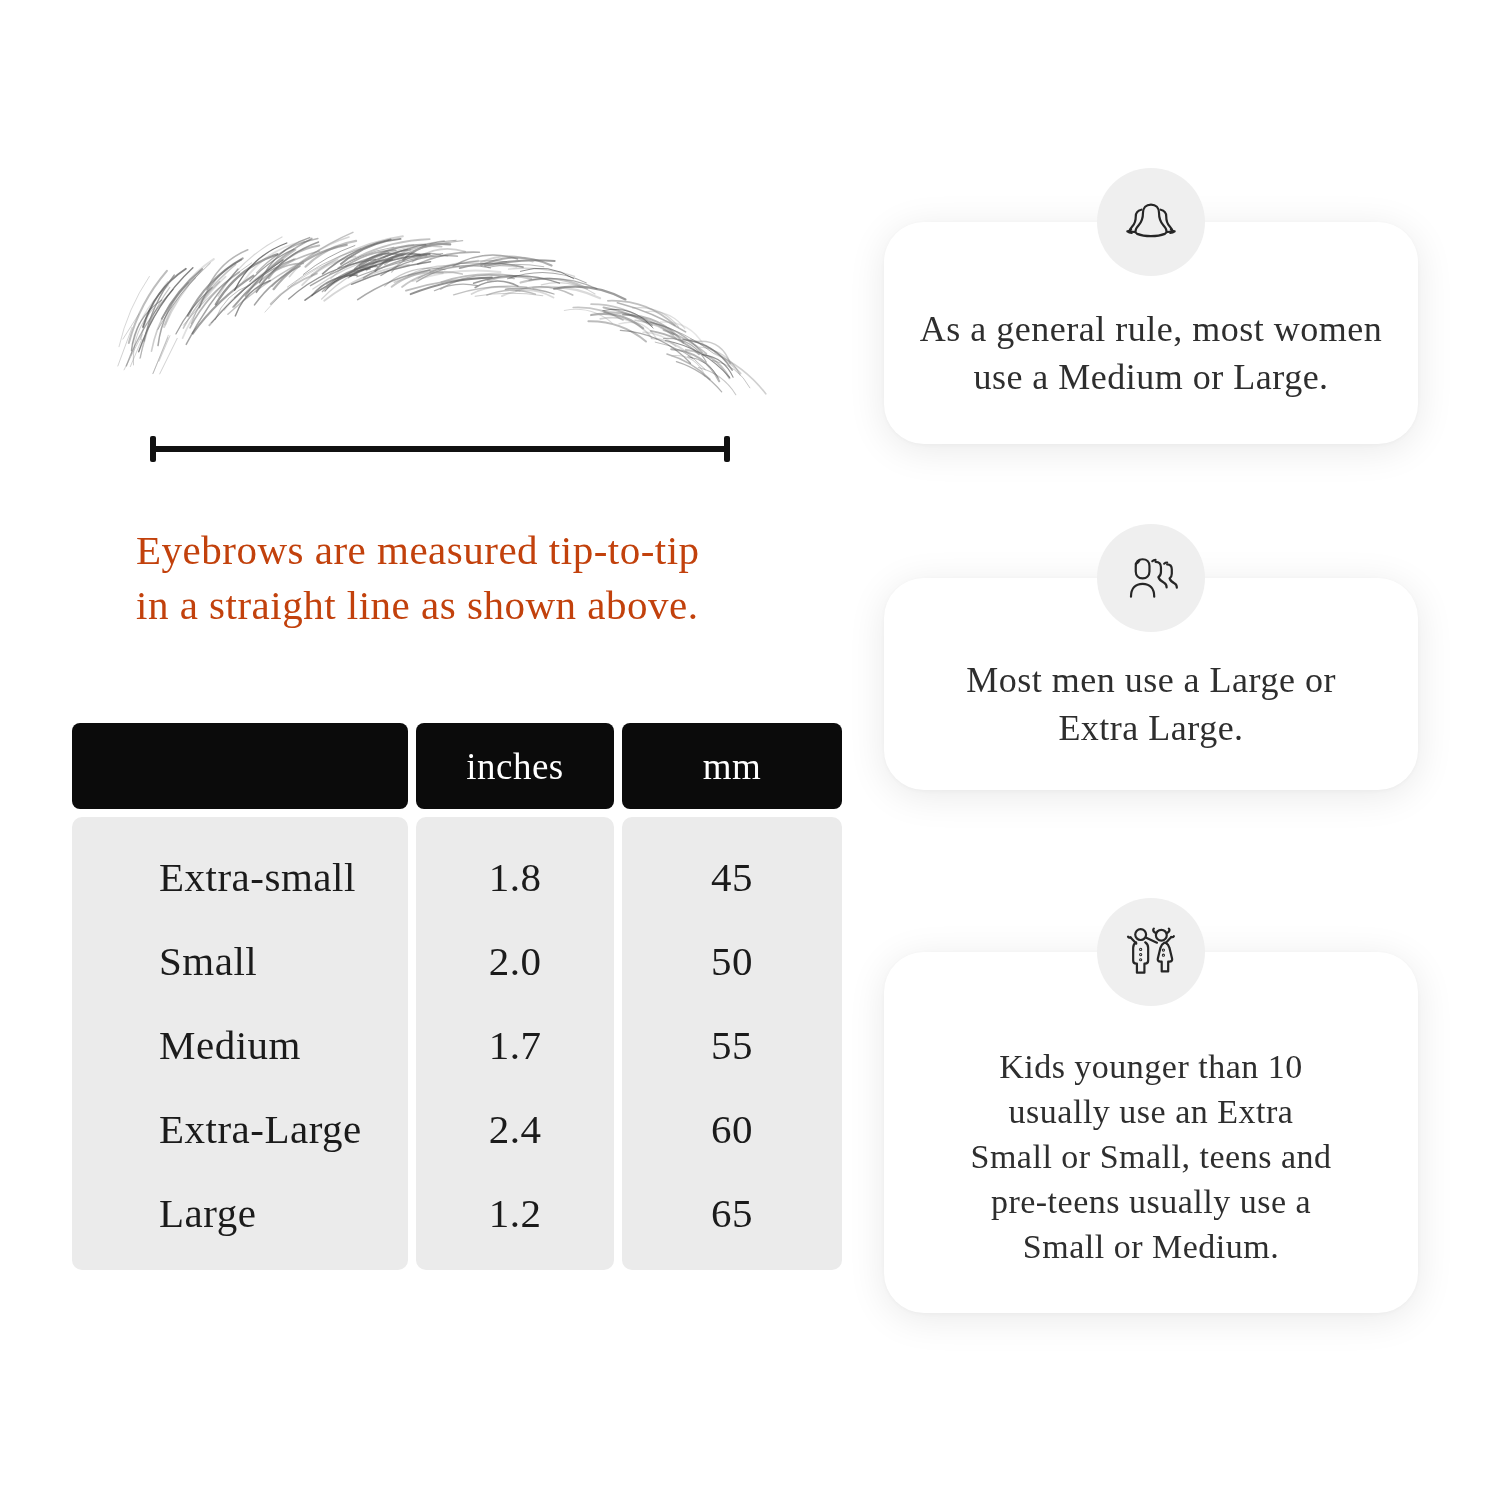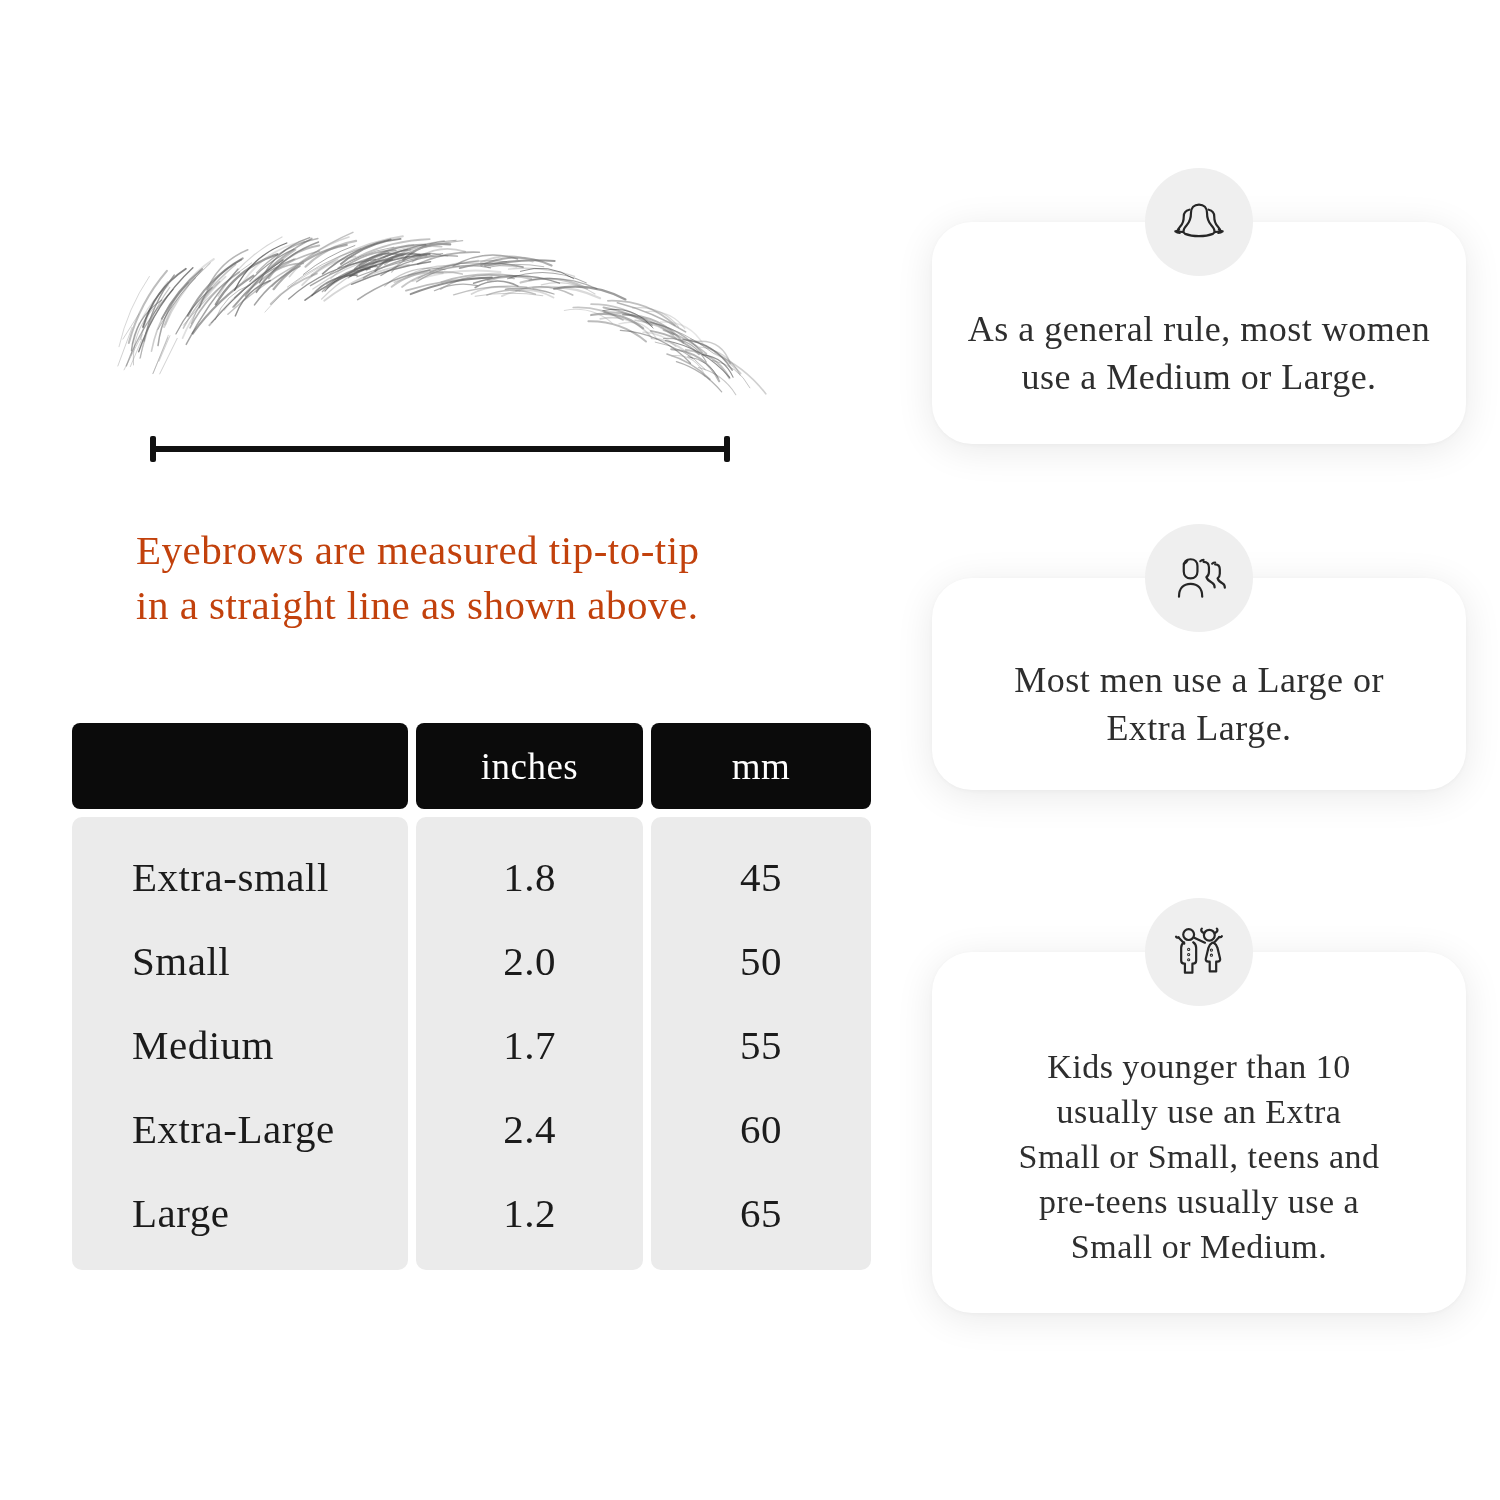--- a/index.html
+++ b/index.html
@@ -23,41 +23,41 @@
 
   .caption{
     position:absolute;left:136px;top:523px;width:640px;
     font-size:41px;line-height:55px;color:#c2410c;letter-spacing:.5px;
   }
 
   
   .size-table{position:absolute;left:72px;top:723px;display:flex;gap:8px;}
   .size-table .col{display:flex;flex-direction:column;}
   .size-table .col.c1{width:336px;}
-  .size-table .col.c2{width:227px;}
+  .size-table .col.c2{width:198px;}
   .size-table .col.c3{width:220px;}
   .size-table .head{
     height:86px;margin-bottom:8px;border-radius:8px;
     background:#0b0b0b;color:#ffffff;
     display:flex;align-items:center;justify-content:center;
     font-size:37px;letter-spacing:.5px;
   }
   .size-table .tbody{
     border-radius:10px;background:#ebebeb;
     padding:18px 0 15px 0;
   }
   .size-table .cell{
     height:84px;display:flex;align-items:center;justify-content:center;
     font-size:41px;color:#1b1b1b;letter-spacing:.5px;
   }
-  .size-table .col.c1 .cell{justify-content:flex-start;padding-left:60px;}
+  .size-table .col.c1 .cell{justify-content:flex-start;padding-left:60px;margin-left:27px;}
 
   
   .card{
-    position:absolute;left:932px;width:534px;
+    position:absolute;left:884px;width:534px;
     background:#ffffff;border-radius:40px;
     box-shadow:0 6px 38px rgba(0,0,0,0.09), 0 1px 4px rgba(0,0,0,0.03);
     display:flex;flex-direction:column;align-items:center;justify-content:center;
     text-align:center;
   }
   .card.c1{top:222px;height:222px;padding-top:40px;box-sizing:border-box;}
   .card.c2{top:578px;height:212px;padding-top:40px;box-sizing:border-box;}
   .card.c3{top:952px;height:361px;padding-top:48px;box-sizing:border-box;}
   .card .txt{font-size:36px;line-height:48px;color:#2e2e2e;letter-spacing:.5px;}
   .card.c3 .txt{font-size:34px;line-height:45px;}

